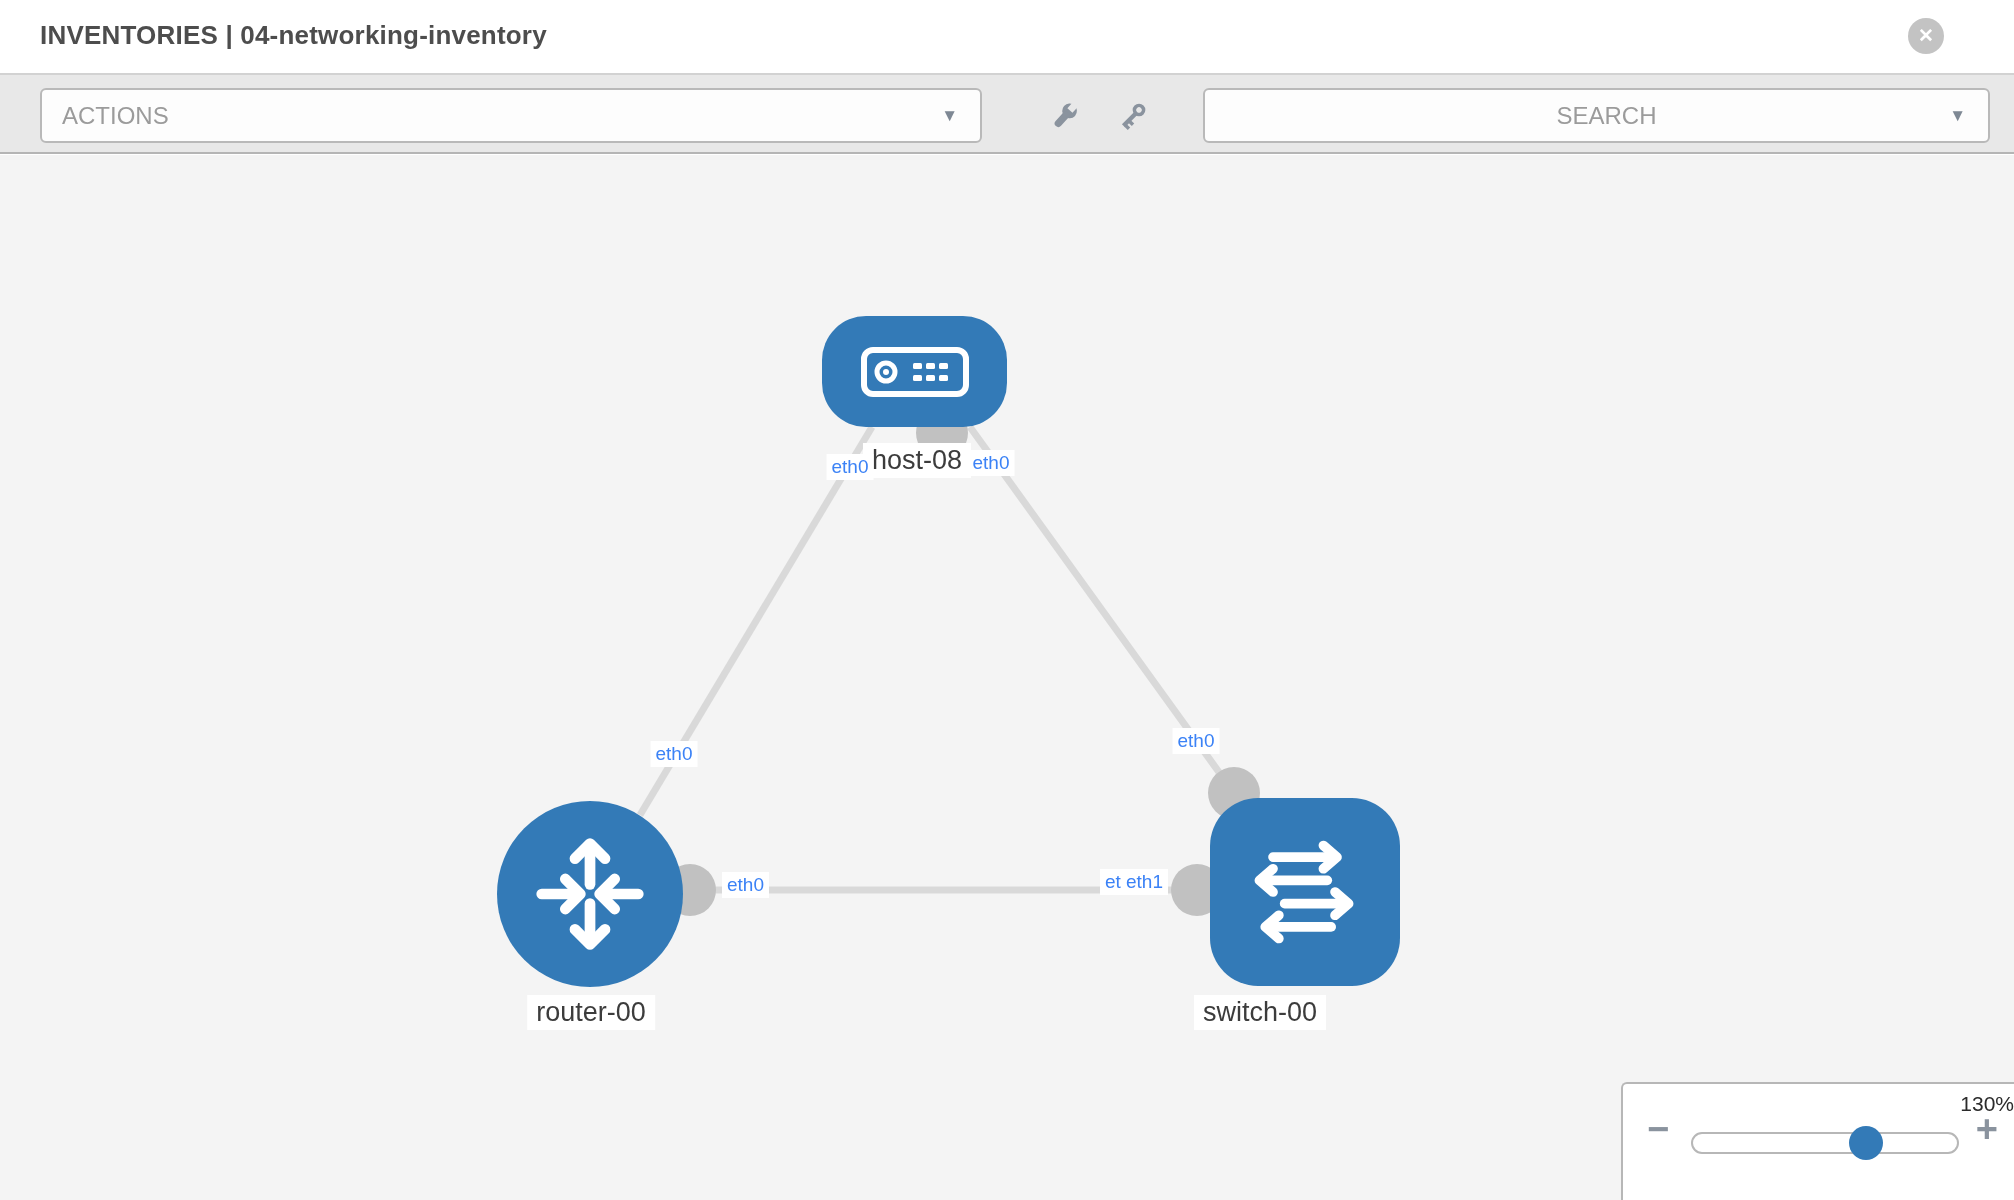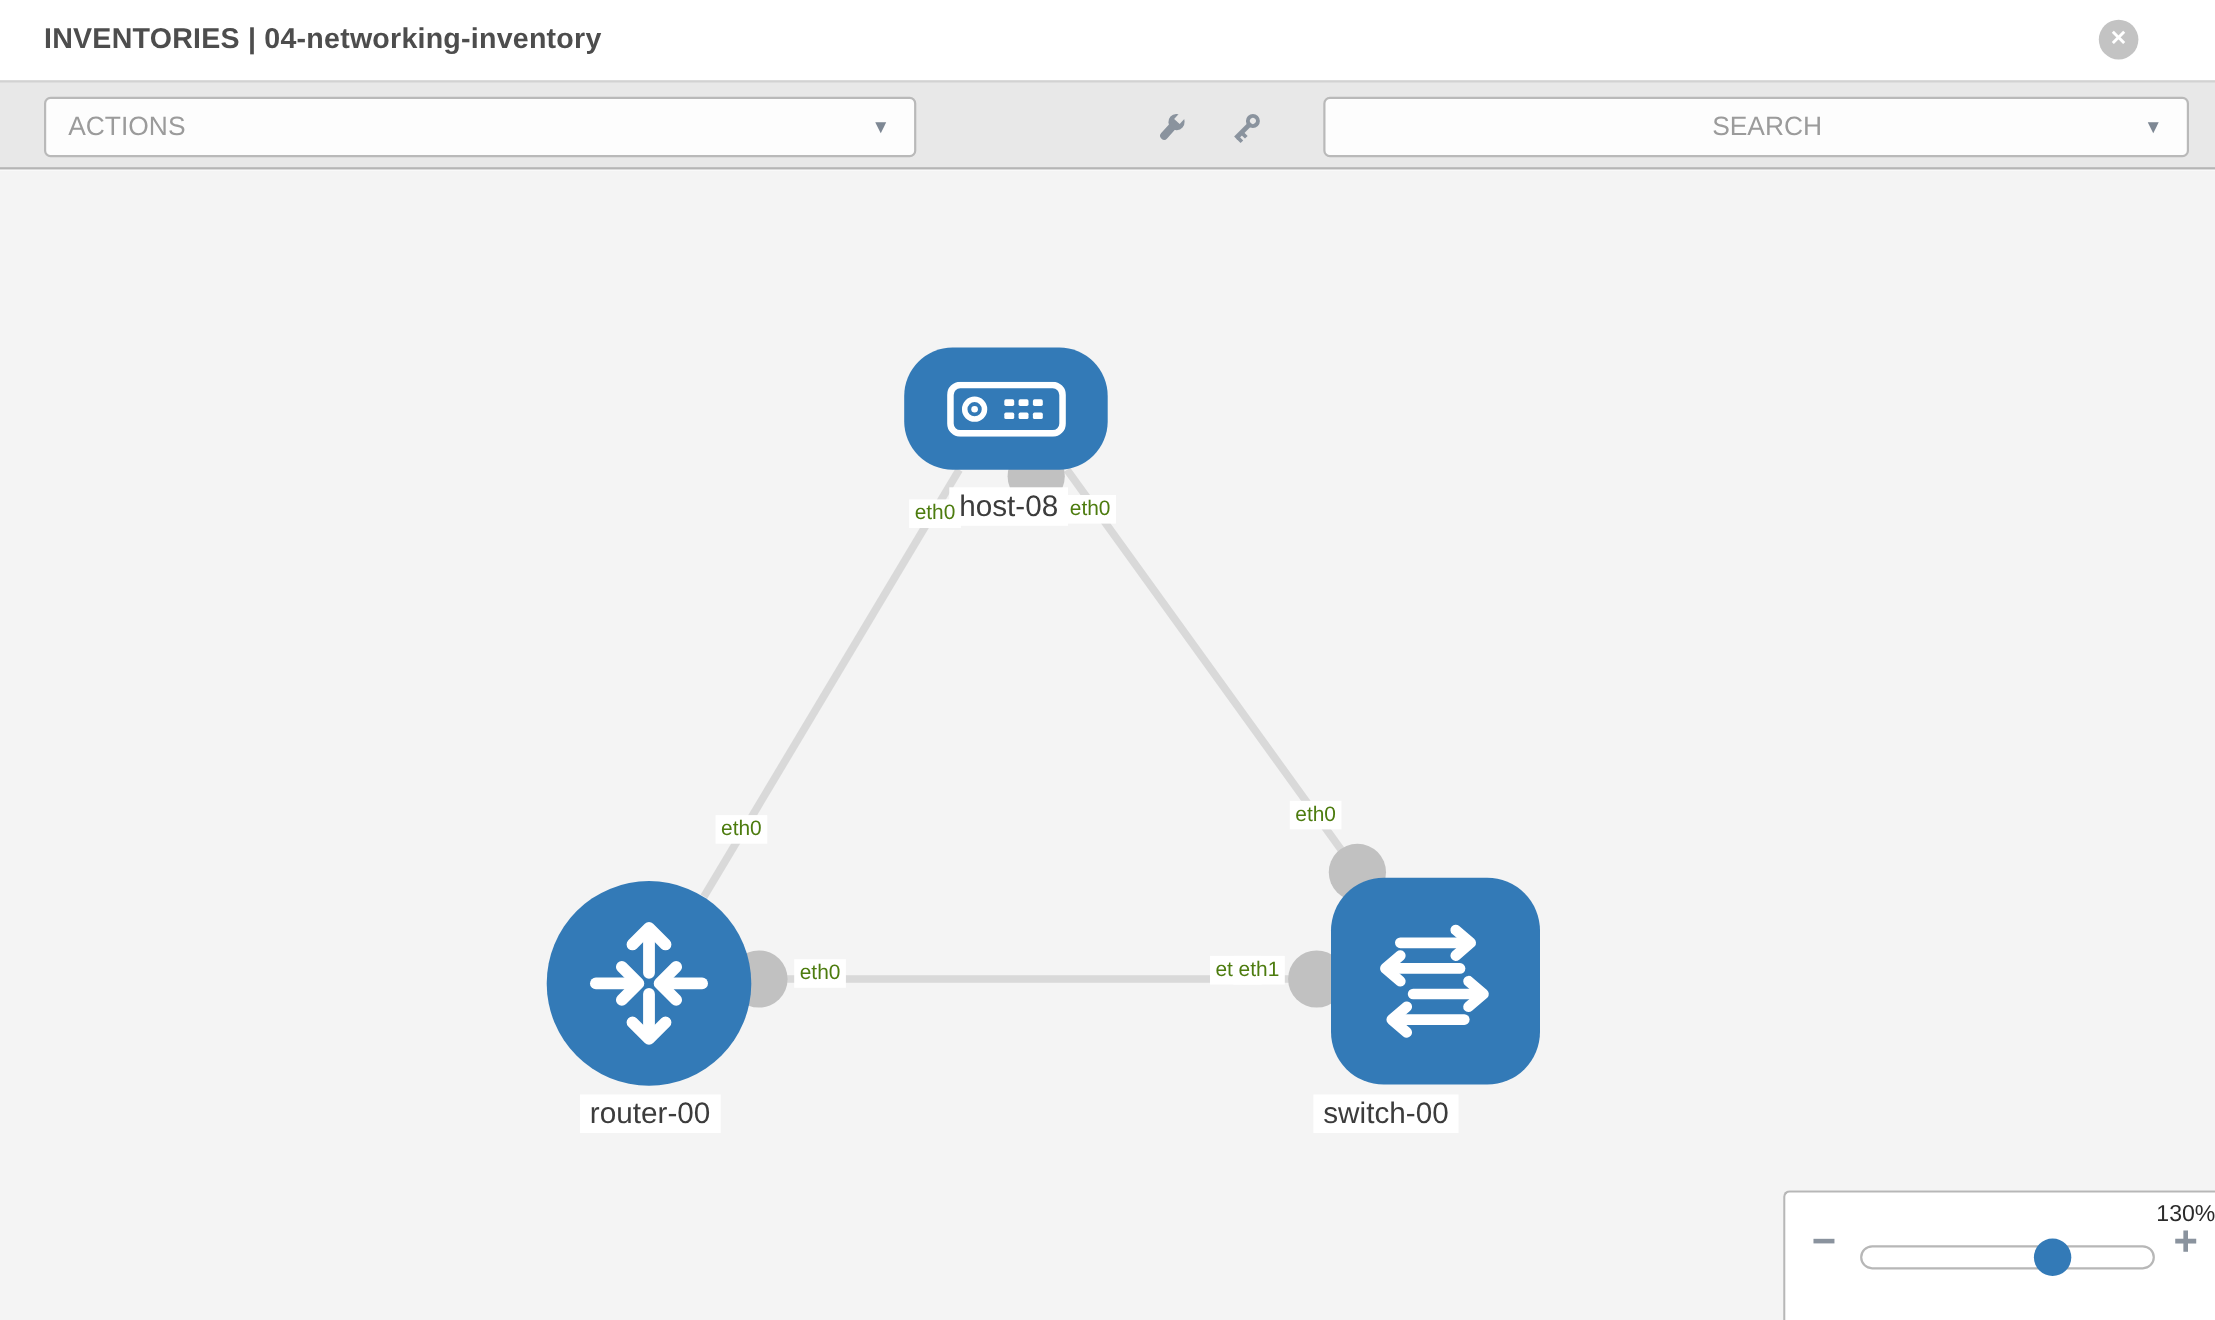--- a/index.html
+++ b/index.html
@@ -7,37 +7,37 @@
 
   
   .header { position:absolute; left:0; top:0; width:2014px; height:73px; background:#ffffff; }
   .header-title { position:absolute; left:40px; top:20px; font-size:26px; font-weight:bold; color:#4d4d4d; letter-spacing:0.2px; }
   .close-btn { position:absolute; left:1908px; top:18px; width:36px; height:36px; border-radius:50%; background:#c3c3c3; color:#ffffff; font-size:19px; font-weight:bold; text-align:center; line-height:36px; cursor:pointer; }
 
   
   .toolbar { position:absolute; left:0; top:73px; width:2014px; height:81px; background:#e8e8e8; border-top:2px solid #d2d2d2; border-bottom:2px solid #b5b5b5; }
   .select-box { position:absolute; top:13px; height:55px; background:#fdfdfd; border:2px solid #b9b9b9; border-radius:6px; font-size:24px; color:#9b9b9b; line-height:51px; padding-left:20px; cursor:pointer; }
   .select-box .caret { position:absolute; right:22px; top:0; font-size:17px; color:#7e8894; line-height:51px; }
-  .actions-box { left:40px; width:793px; }
+  .actions-box { left:40px; width:942px; }
   .search-box { left:1203px; width:787px;text-align:center; }
   .tool-icon { position:absolute; top:24px; width:34px; height:34px; cursor:pointer; }
   .wrench-pos { left:1048px; }
   .key-pos { left:1116px; }
 
   
   .canvas { position:absolute; left:0; top:155px; width:2014px; height:1045px; background:#f4f4f4; overflow:hidden; }
   .links-svg { position:absolute; left:0; top:0; z-index:1; }
 
   .node { position:absolute; z-index:2; background:#337ab7; display:flex; align-items:center; justify-content:center; cursor:pointer; }
   .node-host   { left:822px; top:161px; width:185px; height:111px; border-radius:44px; }
   .node-router { left:497px; top:646px; width:186px; height:186px; border-radius:50%; }
   .node-switch { left:1210px; top:643px; width:190px; height:188px; border-radius:48px; }
 
   .node-label { position:absolute; z-index:3; background:#ffffff; color:#3c3c3c; font-size:27px; padding:2px 9px; white-space:nowrap; transform:translateX(-50%); }
-  .iface-label { position:absolute; z-index:3; background:#ffffff; color:#4d7c0f; font-size:19px; padding:2px 5px; white-space:nowrap; }
+  .iface-label { position:absolute; z-index:3; background:#ffffff; color:#3b82f6; font-size:19px; padding:2px 5px; white-space:nowrap; }
   .centered { transform:translateX(-50%); }
 
   
   .zoom-panel { position:absolute; left:1621px; top:1082px; width:393px; height:118px; background:#ffffff; border-left:2px solid #b7b7b7; border-top:2px solid #b7b7b7; border-top-left-radius:6px; z-index:4; }
   .zoom-level { position:absolute; left:0; top:8px; width:100%; text-align:right; font-size:21px; color:#2b2b2b; }
   .zoom-minus, .zoom-plus { position:absolute; top:26px; font-size:38px; font-weight:bold; color:#8a939e; cursor:pointer; line-height:38px; }
   .zoom-minus { left:24px; }
   .zoom-plus { right:16px; }
   .zoom-track { position:absolute; left:68px; top:48px; width:268px; height:22px; background:#ffffff; border:2px solid #b7b7b7; border-radius:11px; cursor:pointer; }
   .zoom-handle { position:absolute; left:156px; top:-8px; width:34px; height:34px; border-radius:50%; background:#337ab7; cursor:grab; }

